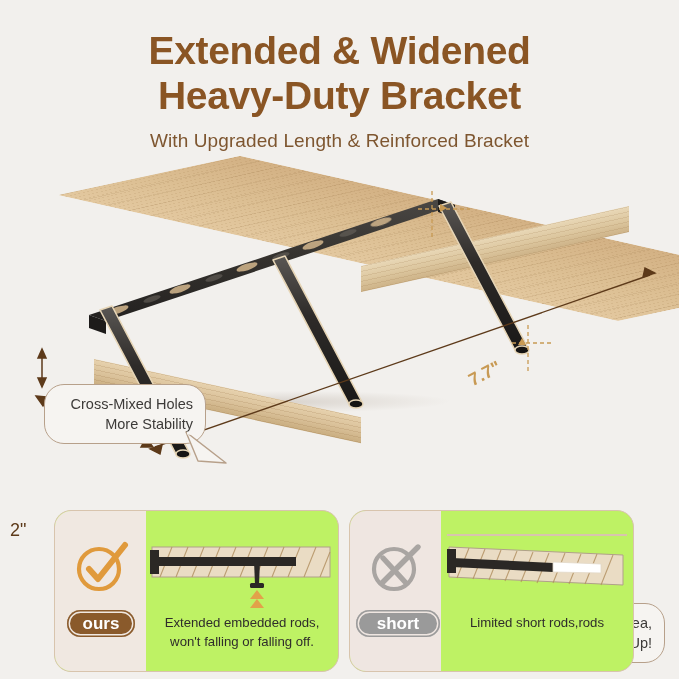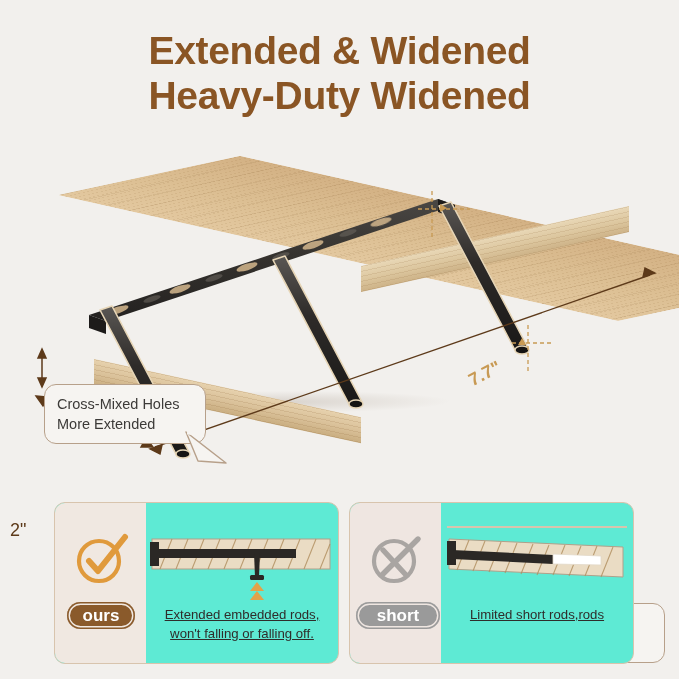--- a/index.html
+++ b/index.html
@@ -147,25 +147,25 @@
     font-weight: bold;
     transform: rotate(-27deg);
     transform-origin: 0 50%;
   }
 
   
   .callout {
     position: absolute;
     background: #f6f4f1;
     border: 1.4px solid #b7a08a;
-    border-radius: 12px;
+    border-radius: 20px;
     color: #3c3a38;
     font-size: 14.5px;
     line-height: 20px;
-    text-align: left;
+    text-align: right;
     padding: 9px 12px;
     box-sizing: border-box;
   }
   .callout-holes {
     left: 44px;
     top: 209px;
     width: 162px;
   }
   .callout-contact {
     left: 463px;
@@ -177,26 +177,26 @@
   
   .panels {
     position: absolute;
     left: 0;
     top: 498px;
     width: 679px;
     height: 172px;
   }
   .panel {
     position: absolute;
-    top: 4px;
+    top: 12px;
     width: 283px;
     height: 160px;
     border: 1.3px solid #d8c4ad;
-    border-radius: 11px;
-    background: #5eead4;
+    border-radius: 17px;
+    background: #bef264;
     overflow: hidden;
   }
   .panel-ours   { left: 54px; }
   .panel-others { left: 349px; }
   .panel-left-col {
     position: absolute;
     left: 0; top: 0;
     width: 91px; height: 100%;
     background: #f0e8e1;
   }
@@ -236,38 +236,38 @@
   }
   .panel-caption {
     position: absolute;
     left: 91px;
     top: 102px;
     width: 192px;
     text-align: center;
     color: #2f2d2b;
     font-size: 13.2px;
     line-height: 19px;
-    text-decoration: underline;
   }
   .diagram {
     position: absolute;
     left: 91px;
     top: 6px;
     width: 192px;
     height: 96px;
   }
 </style>
 </head>
 <body>
 
 <div id="page">
 
   <div class="header">
     <div class="title-line">Extended &amp; Widened</div>
-    <div class="title-line">Heavy-Duty Widened</div>
+    <div class="title-line">Heavy-Duty Bracket</div>
+    <div class="subtitle">With Upgraded Length &amp; Reinforced Bracket</div>
   </div>
 
   <div class="hero">
 
     <div class="board-wrap">
       <div class="board-shadow"></div>
       <div class="board-top"></div>
       <div class="board-front"></div>
       <div class="board-right"></div>
     </div>
@@ -349,21 +349,21 @@
       </g>
     </svg>
 
     <div class="dim dim-2">2"</div>
     <div class="dim dim-12">12"</div>
     <div class="dim dim-48">48"</div>
     <div class="dim dim-77">7.7"</div>
 
     <div class="callout callout-holes">
       <div>Cross-Mixed Holes</div>
-      <div>More Extended</div>
+      <div>More Stability</div>
     </div>
     <svg class="tail-svg" style="left:186px; top:257px; width:46px; height:34px;">
       <polygon points="0,0 40,31 12,29" fill="#f6f4f1" stroke="#b7a08a" stroke-width="1.4" stroke-linejoin="round"></polygon>
       <line x1="1" y1="1" x2="14" y2="2" stroke="#f6f4f1" stroke-width="3"></line>
     </svg>
 
     <div class="callout callout-contact">
       <div>Increased Contact Area,</div>
       <div>Load-Capccity Up!</div>
     </div>

